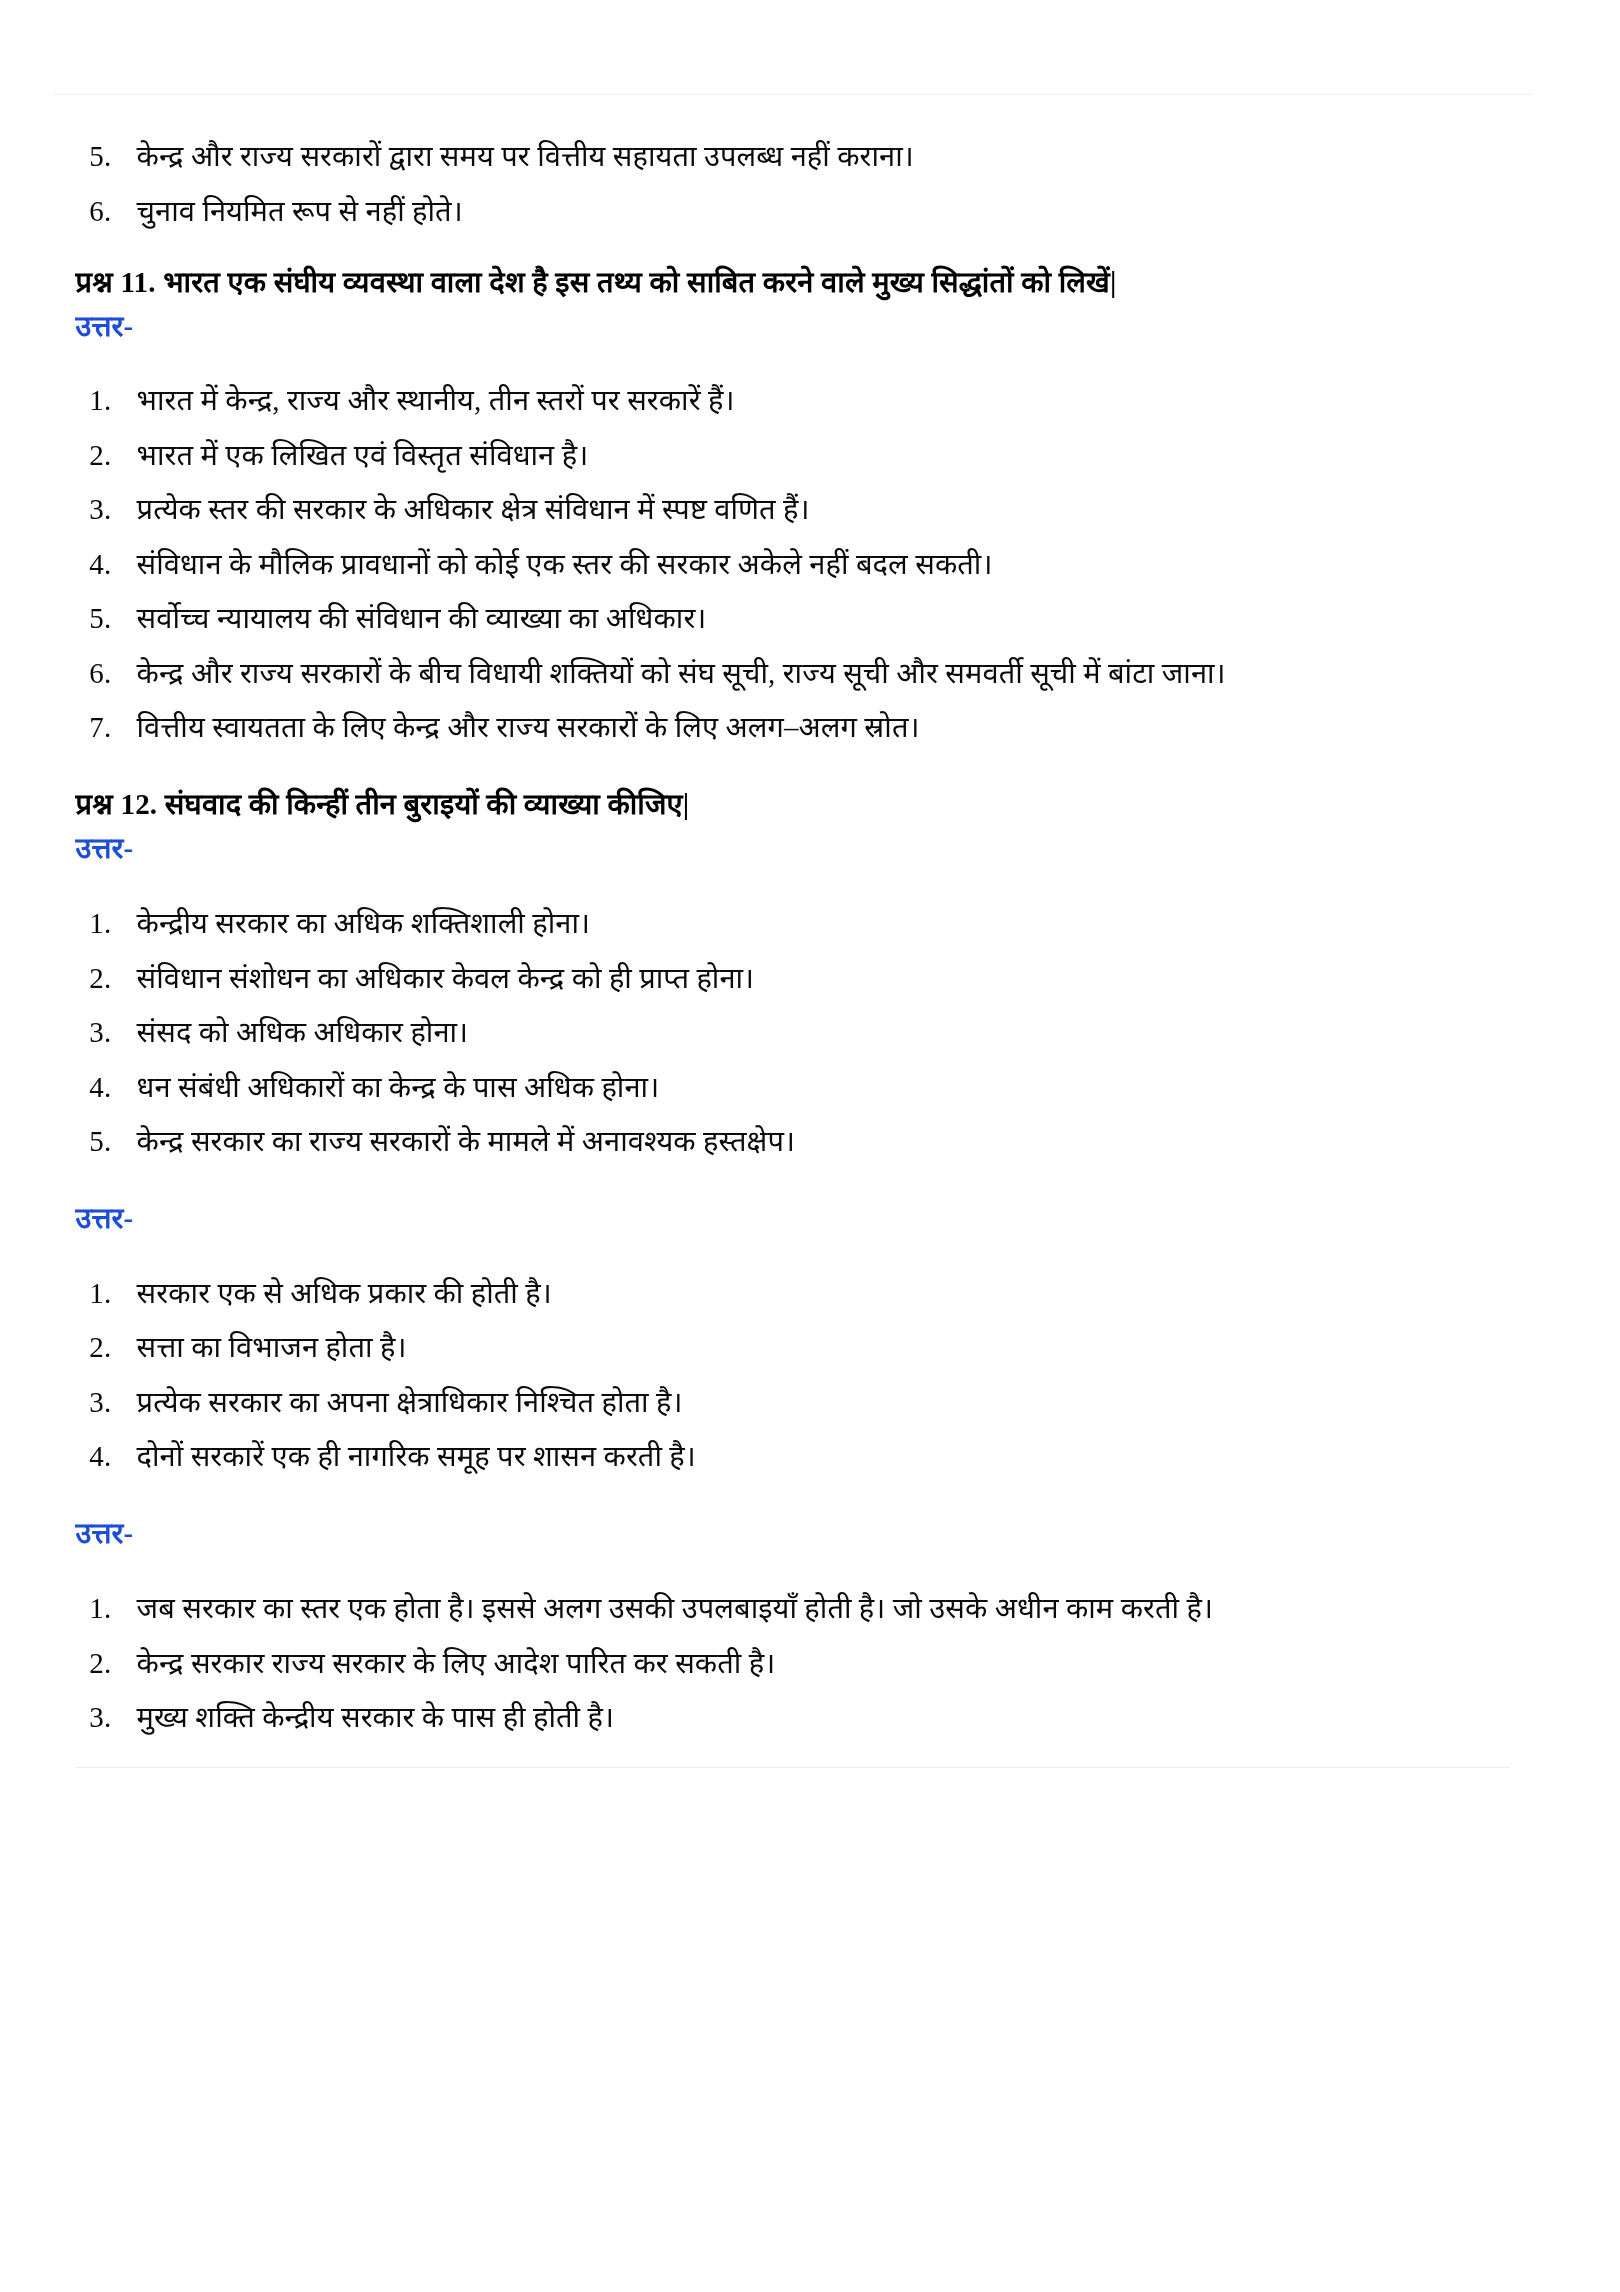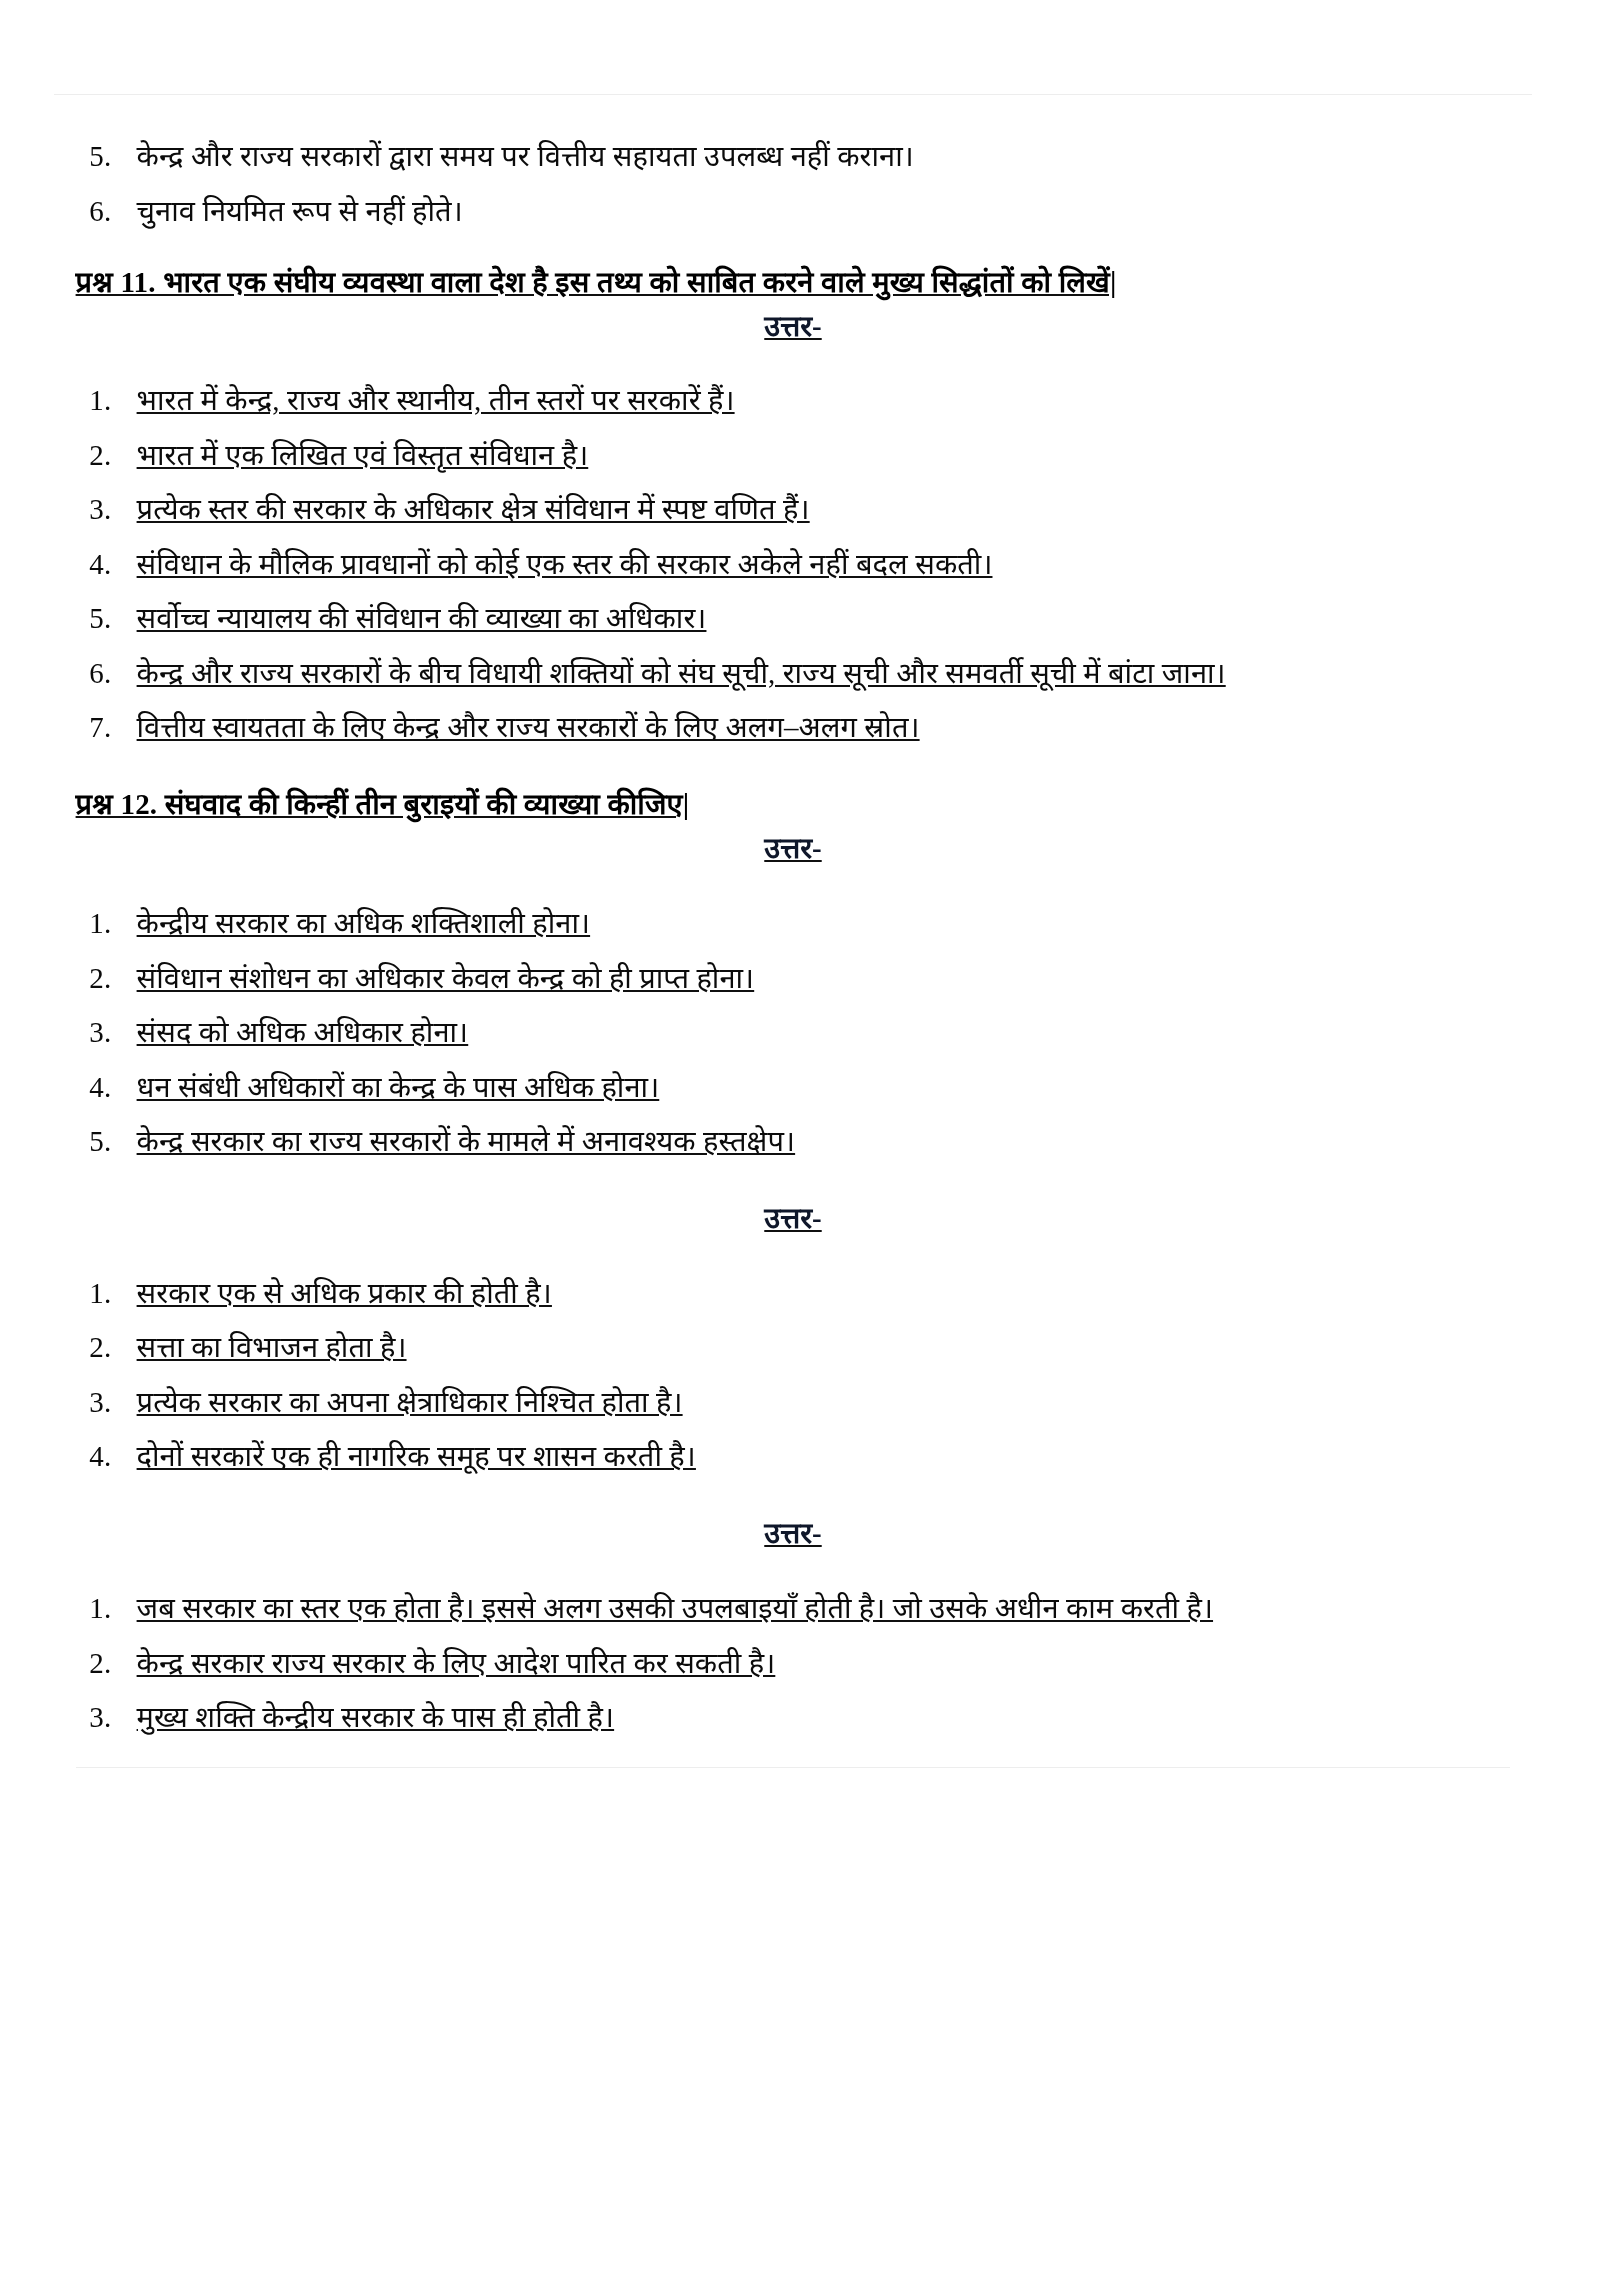--- a/index.html
+++ b/index.html
@@ -80,28 +80,26 @@
     font-weight: bold;
     color: #000000;
     margin: 0;
     padding: 0;
     line-height: 1.18;
     letter-spacing: 0.2px;
   }
   .ans-label {
     font-size: 29px;
     font-weight: bold;
-    color: #0f172a;
+    color: #1d4ed8;
     margin: 9.8px 0 0 0;
     line-height: 1.2;
-    text-align: center;
   }
   .block {
     margin-top: 45px;
-    text-decoration: underline;
   }
   .block .list-wrap {
     margin-top: 43px;
   }
   .block.first {
     margin-top: 39px;
   }
 </style>
 </head>
 <body>

